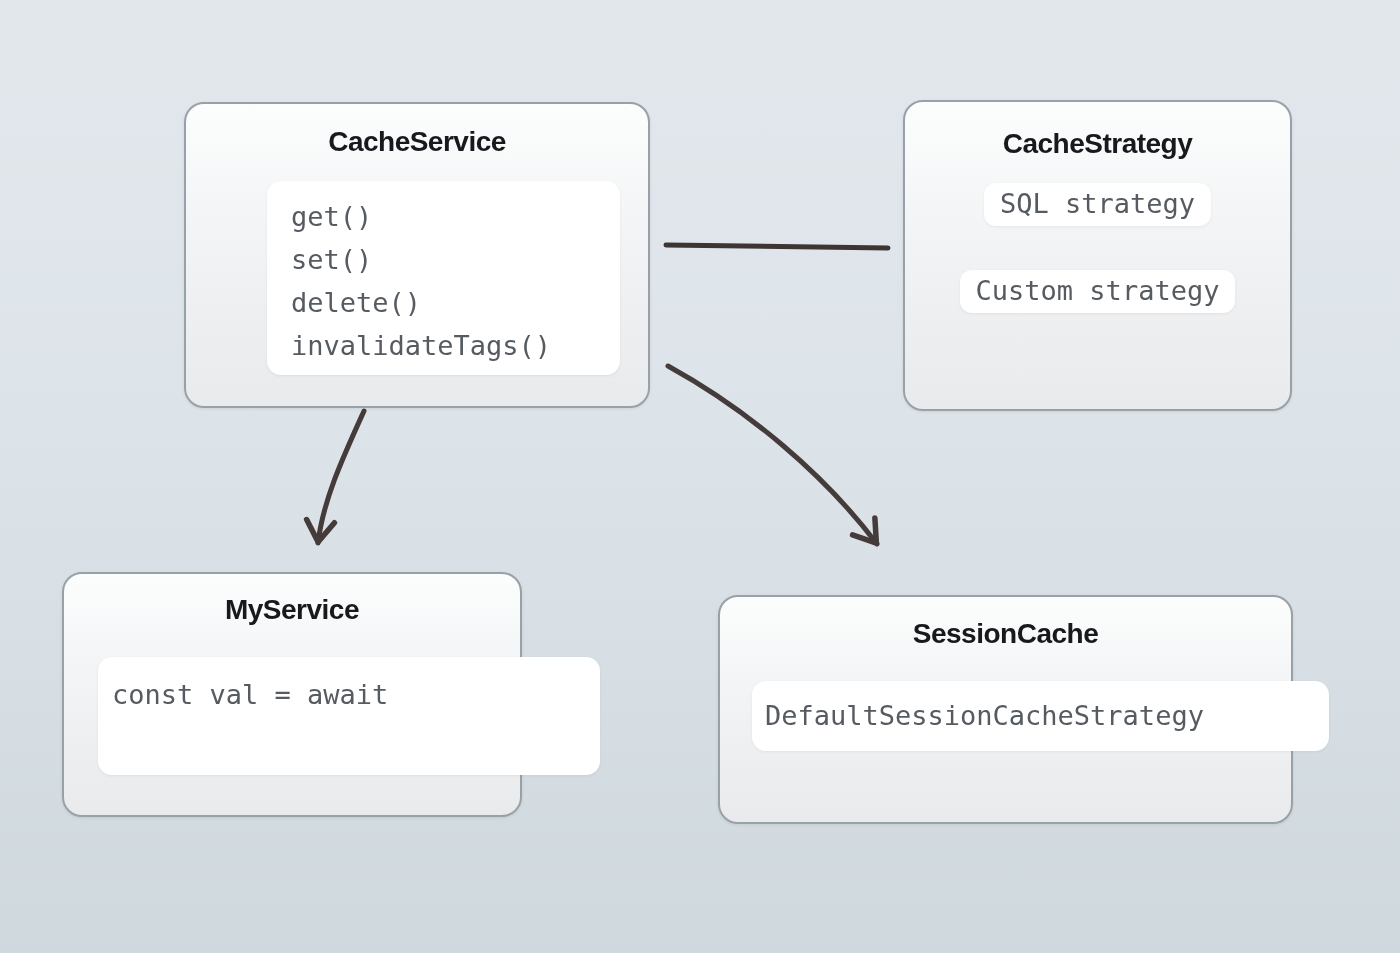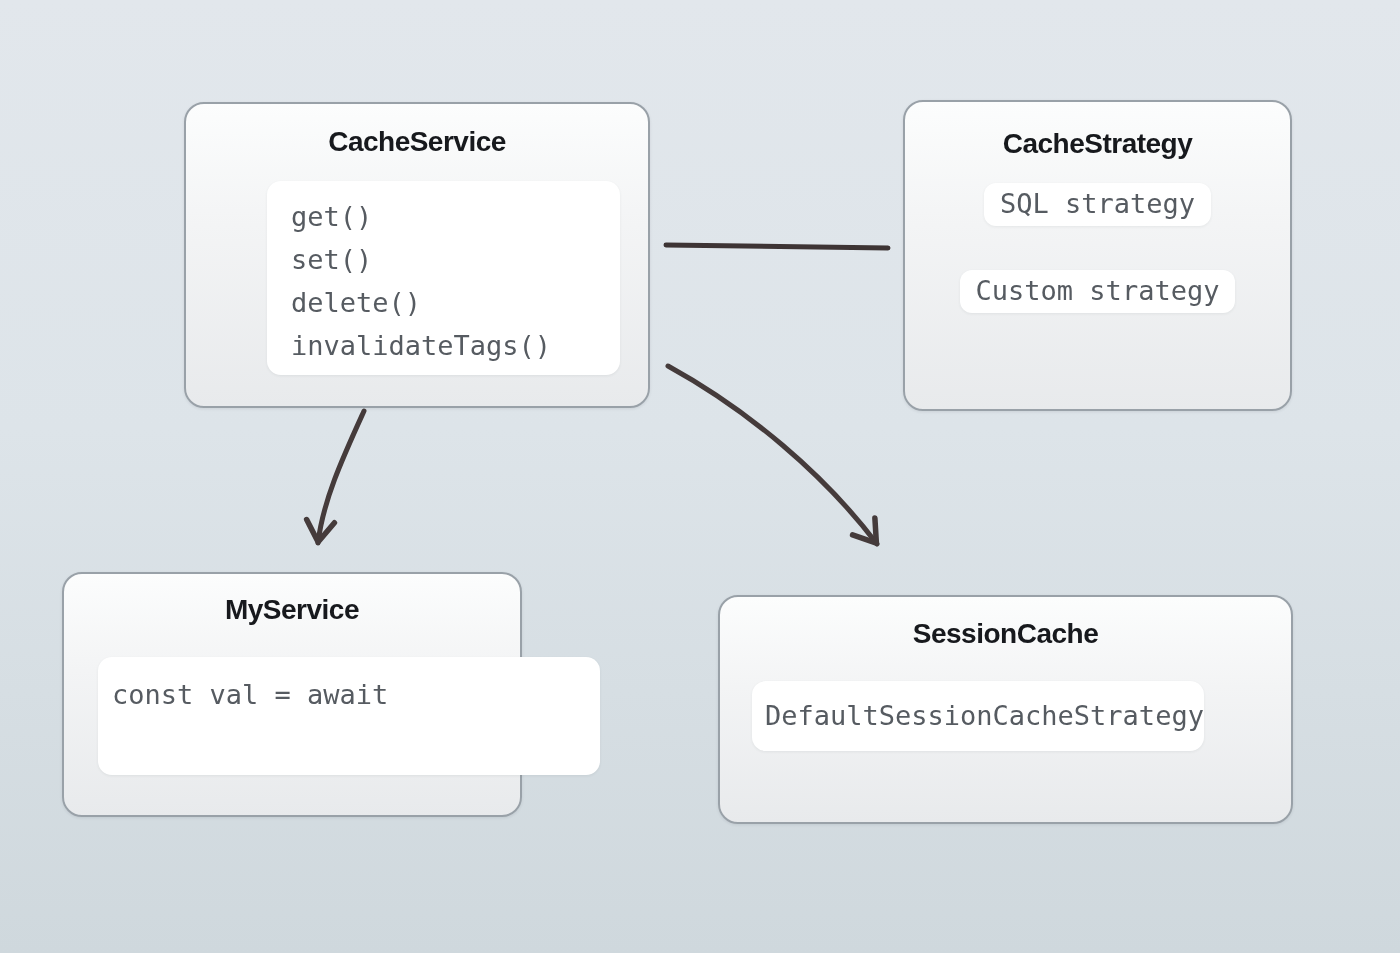--- a/index.html
+++ b/index.html
@@ -86,21 +86,21 @@
   #node-my-service .node-title { margin-top: 20px; }
   #node-my-service .code-box {
     left: 34px; top: 83px; width: 502px; height: 118px;
     padding: 16px 0 12px 14px;
   }
   #node-my-service .code-line:nth-child(2) { padding-left: 35px; }
   
   #node-session-cache { left: 718px; top: 595px; width: 575px; height: 229px; }
   #node-session-cache .node-title { margin-top: 21px; }
   #node-session-cache .code-box {
-    left: 32px; top: 84px; width: 452px; height: 70px;
+    left: 32px; top: 84px; width: 577px; height: 70px;
     padding: 13px 0 0 13px;
   }
 </style>
 </head>
 <body>
 
 <div class="canvas">
 
   <svg class="connectors" viewBox="0 0 1400 953" xmlns="http://www.w3.org/2000/svg">
     <defs>

